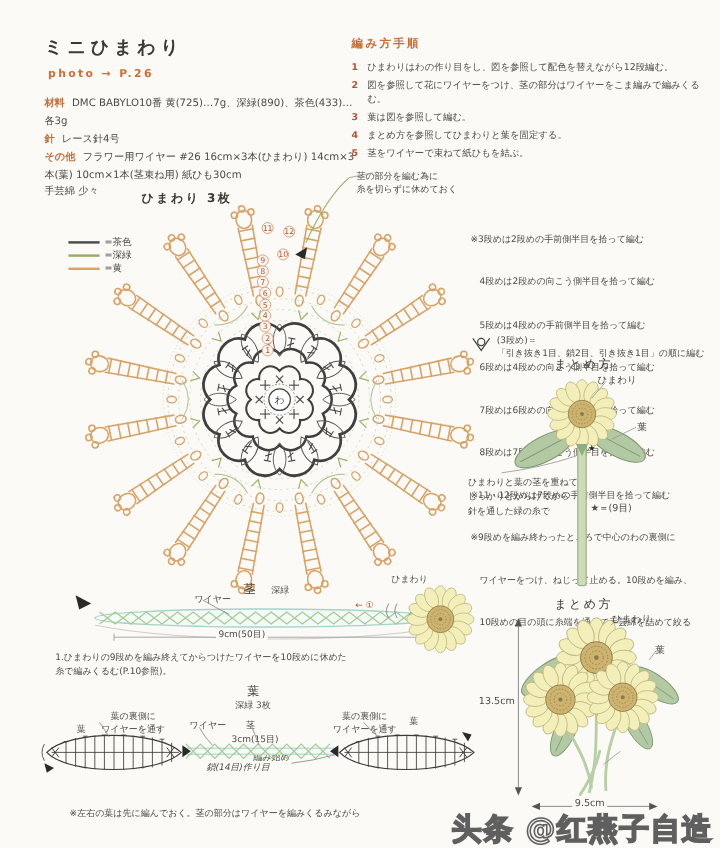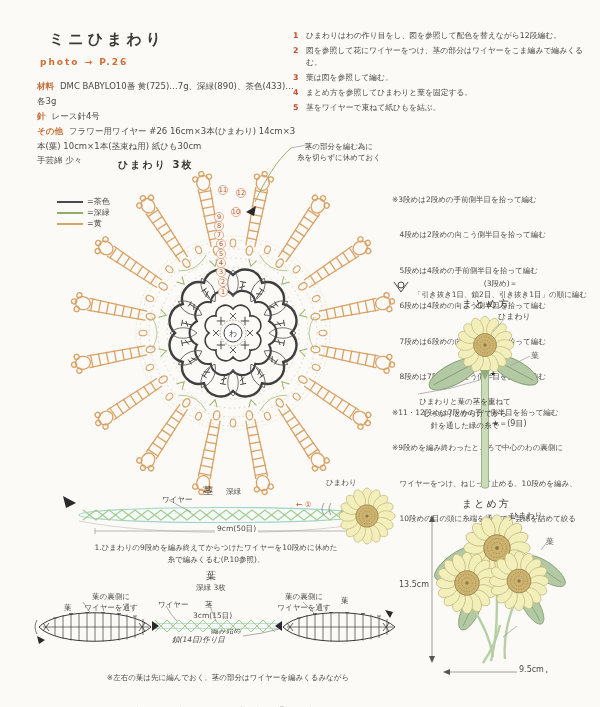--- a/index.html
+++ b/index.html
@@ -14,47 +14,48 @@
   .steps h3{margin:0 0 5px 0;font-size:9.5px;color:#c5703c;letter-spacing:2px;}
   .step{display:flex;margin-bottom:3px;}
   .step .n{color:#bf4f2e;font-weight:bold;width:13px;flex:none;}
   .chart-title{font-size:10px;font-weight:bold;letter-spacing:2px;color:#3d3933;}
   .legend{font-size:8px;}
   .legend .row{display:flex;align-items:center;height:11px;text-align:right;}
   .legend .sw{width:26px;height:2px;margin-right:4px;}
   .sw-brown{background:#4a4a4a;}
   .sw-green{background:#93ad68;}
   .sw-yellow{background:#d9a266;}
-  .lbl{font-size:7.5px;color:#4e4a45;line-height:1.4;text-align:center;}
+  .lbl{font-size:7.5px;color:#4e4a45;line-height:1.4;}
   .lbl8{font-size:8px;color:#4e4a45;line-height:1.4;}
   .notes{font-size:7.5px;line-height:1.58;white-space:pre;}
   .sect-h{font-size:10px;font-weight:normal;letter-spacing:2px;color:#3d3933;}
   .sub{font-size:7.5px;color:#5a564f;}
   .bgw{background:#fbfaf6;padding:0 2px;}
   .center{text-align:center;margin-top:14px;}
   .watermark{font-size:25px;font-weight:bold;letter-spacing:1px;color:#f8f8f8;
              -webkit-text-stroke:1.3px #5f5f5f;text-shadow:0 0 1px #777;}
   svg{overflow:visible;}
 </style>
 </head>
 <body>
 
 <div id="page">
 
-  <div class="abs title" style="left:37px;top:30px;margin-left:12px;">ミニひまわり</div>
+  <div class="abs title" style="left:37px;top:30px;">ミニひまわり</div>
   <div class="abs photo" style="left:40px;top:57px;">photo → P.26</div>
 
   <div class="abs mat" style="left:37px;top:79px;">
     <div><span class="lab">材料</span><span>DMC BABYLO10番 黄(725)…7g、深緑(890)、茶色(433)…各3g</span></div>
     <div><span class="lab">針</span><span>レース針4号</span></div>
     <div><span class="lab">その他</span><span>フラワー用ワイヤー #26 16cm×3本(ひまわり) 14cm×3本(葉) 10cm×1本(茎束ね用) 紙ひも30cm</span></div>
     <div><span>手芸綿 少々</span></div>
   </div>
 
   <div class="abs steps" style="left:293px;top:30px;">
+    <h3>編み方手順</h3>
     <div class="step">
         <span class="n">1</span>
         <span>ひまわりはわの作り目をし、図を参照して配色を替えながら12段編む。</span>
       </div>
     <div class="step">
         <span class="n">2</span>
         <span>図を参照して花にワイヤーをつけ、茎の部分はワイヤーをこま編みで編みくるむ。</span>
       </div>
     <div class="step">
         <span class="n">3</span>
@@ -369,21 +370,21 @@
     <path d="M44,31 C120,46 260,46 330,33" fill="none" stroke="#bbbbbb" stroke-width="0.6"></path>
     <path d="M60,38 L60,44 M60,41 L332,41 M332,38 L332,44" fill="none" stroke="#999" stroke-width="0.7"></path>
     <g transform="translate(316,18) rotate(-40) scale(0.55)">
         <use href="#leafblob"></use>
       </g>
     <use href="#fh" transform="translate(332,26) scale(0.8)"></use>
   </svg>
   <div class="abs lbl" style="left:162px;top:495px;">ワイヤー</div>
   <div class="abs lbl" style="left:296px;top:500px;color:#b5542e;">← ①</div>
   <div class="abs lbl" style="left:326px;top:478px;">ひまわり</div>
-  <div class="abs lbl bgw" style="left:180px;top:524px;margin-left:35px;">9cm(50目)</div>
+  <div class="abs lbl bgw" style="left:180px;top:524px;">9cm(50目)</div>
   <div class="abs lbl" style="left:46px;top:542px;width:340px;line-height:1.55;">
     <div>1.ひまわりの9段めを編み終えてからつけたワイヤーを10段めに休めた</div>
     <div>糸で編みくるむ(P.10参照)。</div>
   </div>
 
   <div class="abs sect-h" style="left:206px;top:569px;">葉</div>
   <div class="abs sub" style="left:196px;top:583px;">深緑 3枚</div>
   <div class="abs lbl center" style="left:65px;top:578px;width:92px;">
     <div>葉の裏側に</div>
     <div>ワイヤーを通す</div>
@@ -477,16 +478,17 @@
     <use href="#fh" transform="translate(92,43) scale(0.95)"></use>
     <use href="#fh" transform="translate(62,78) scale(0.88)"></use>
     <use href="#fh" transform="translate(114,76) scale(0.85)"></use>
     <path d="M98,132 L112,121" fill="none" stroke="#999" stroke-width="0.7"></path>
     <path d="M104,16 L112,9" fill="none" stroke="#999" stroke-width="0.7"></path>
     <path d="M136,45 L142,37" fill="none" stroke="#999" stroke-width="0.7"></path>
   </svg>
   <div class="abs lbl8" style="left:510px;top:510px;">ひまわり</div>
   <div class="abs lbl8" style="left:546px;top:536px;">葉</div>
   <div class="abs lbl8" style="left:399px;top:579px;">13.5cm</div>
-  <div class="abs lbl8 bgw" style="left:477px;top:664px;margin-left:40px;">9.5cm</div>
-
+  <div class="abs lbl8 bgw" style="left:477px;top:664px;">9.5cm</div>
+
+  <div class="abs watermark" style="right:6px;top:674px;">头条 @红燕子自造</div>
 
 </div>
 
 </body></html>

